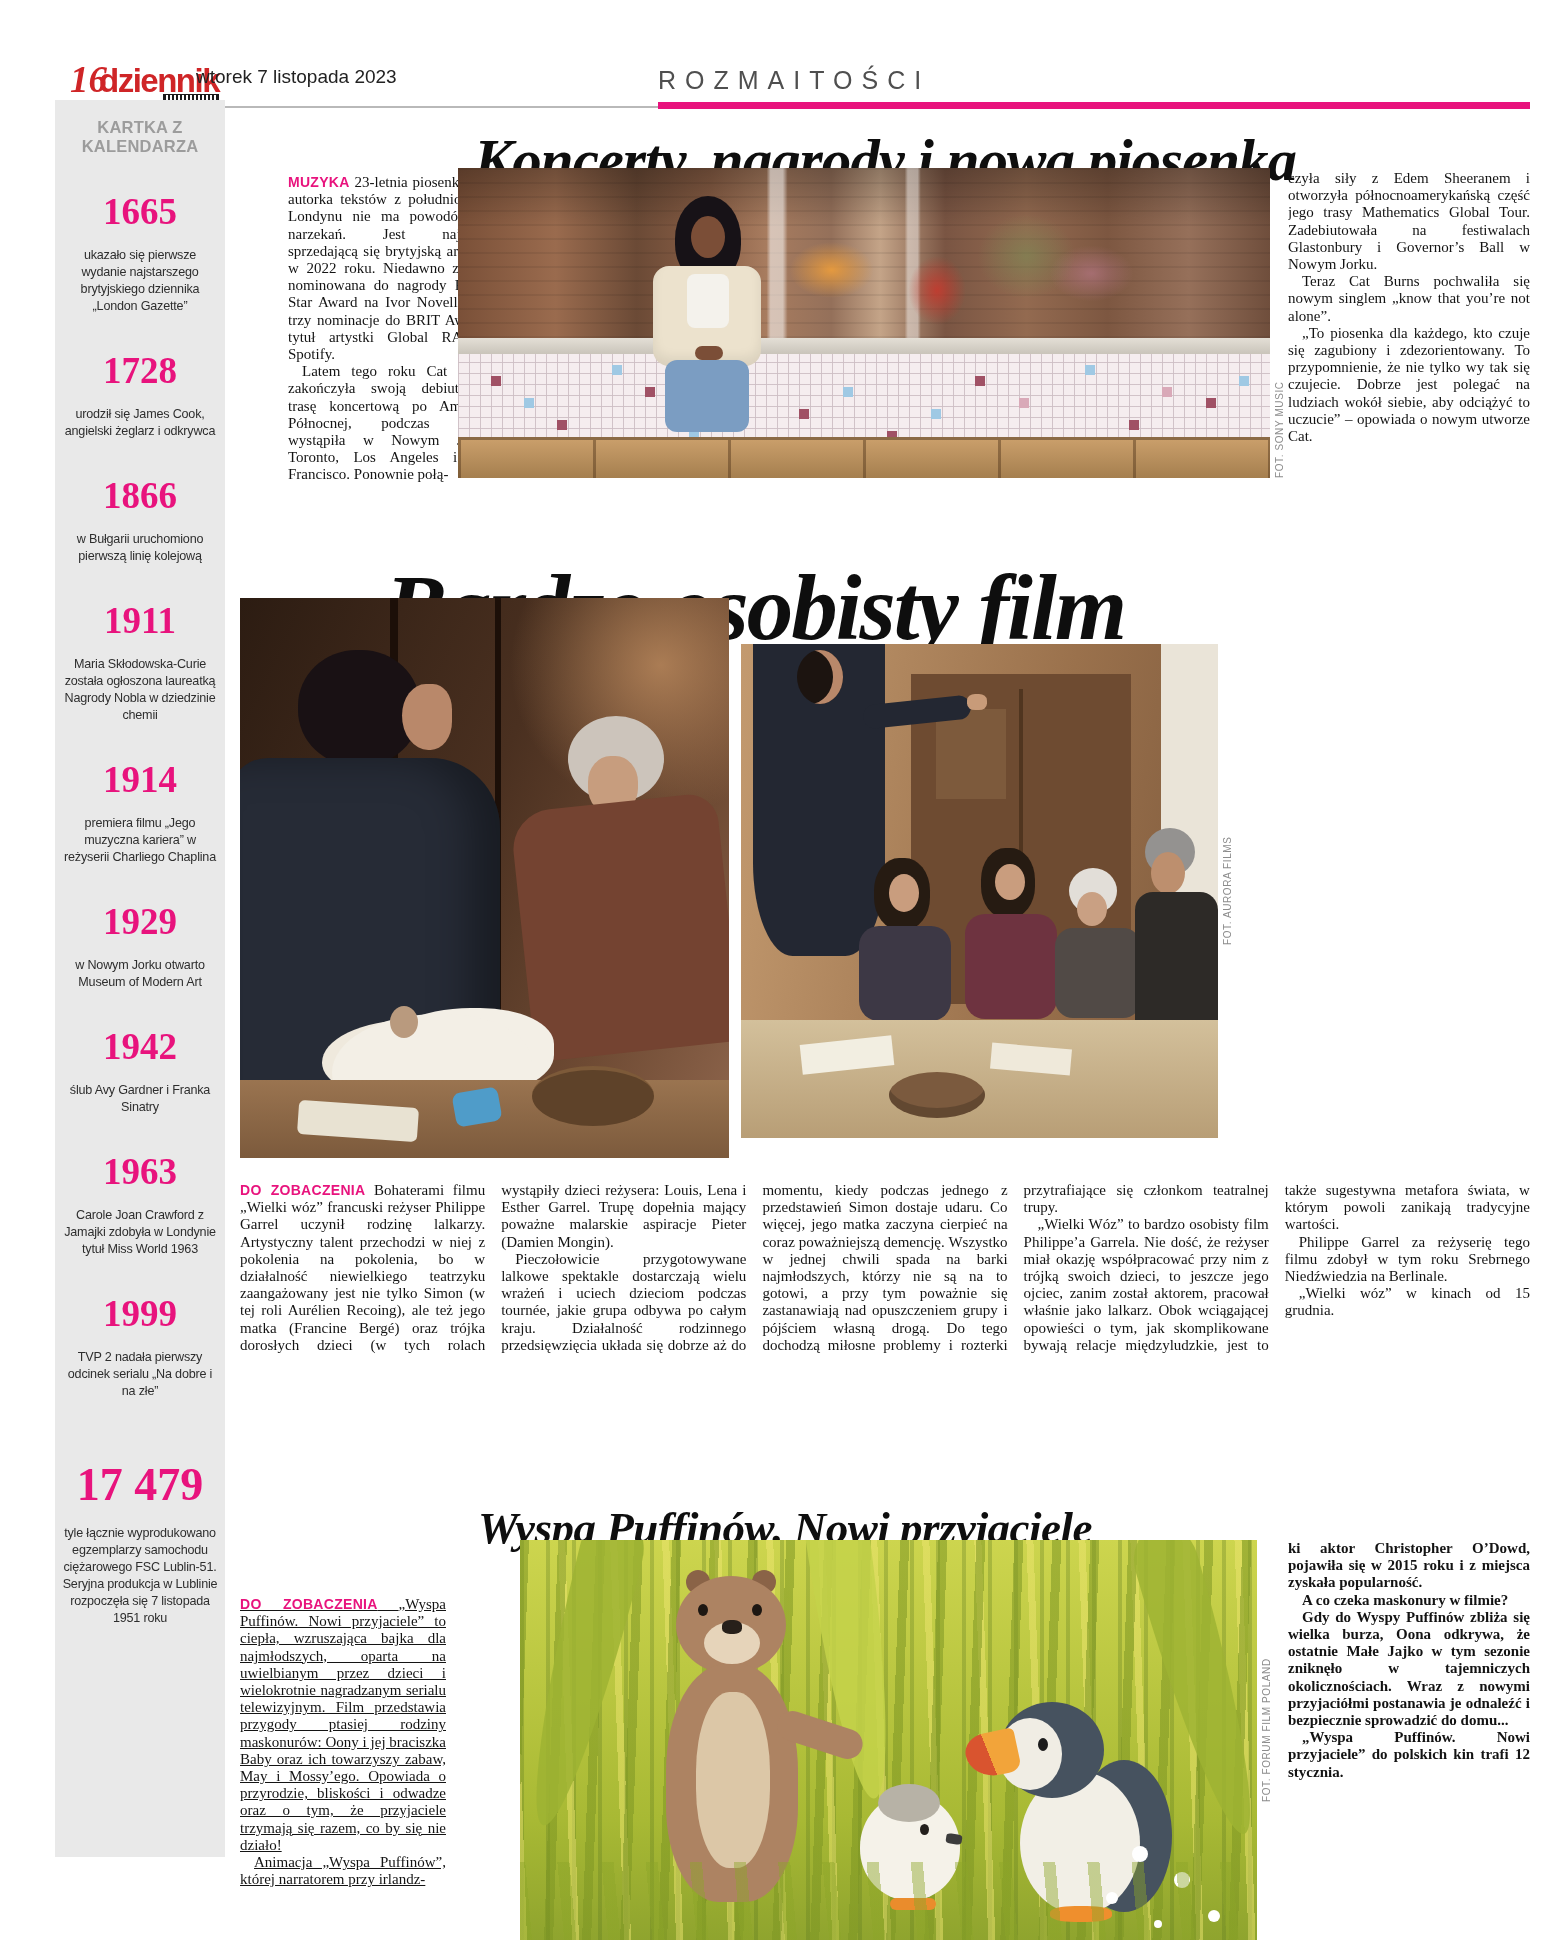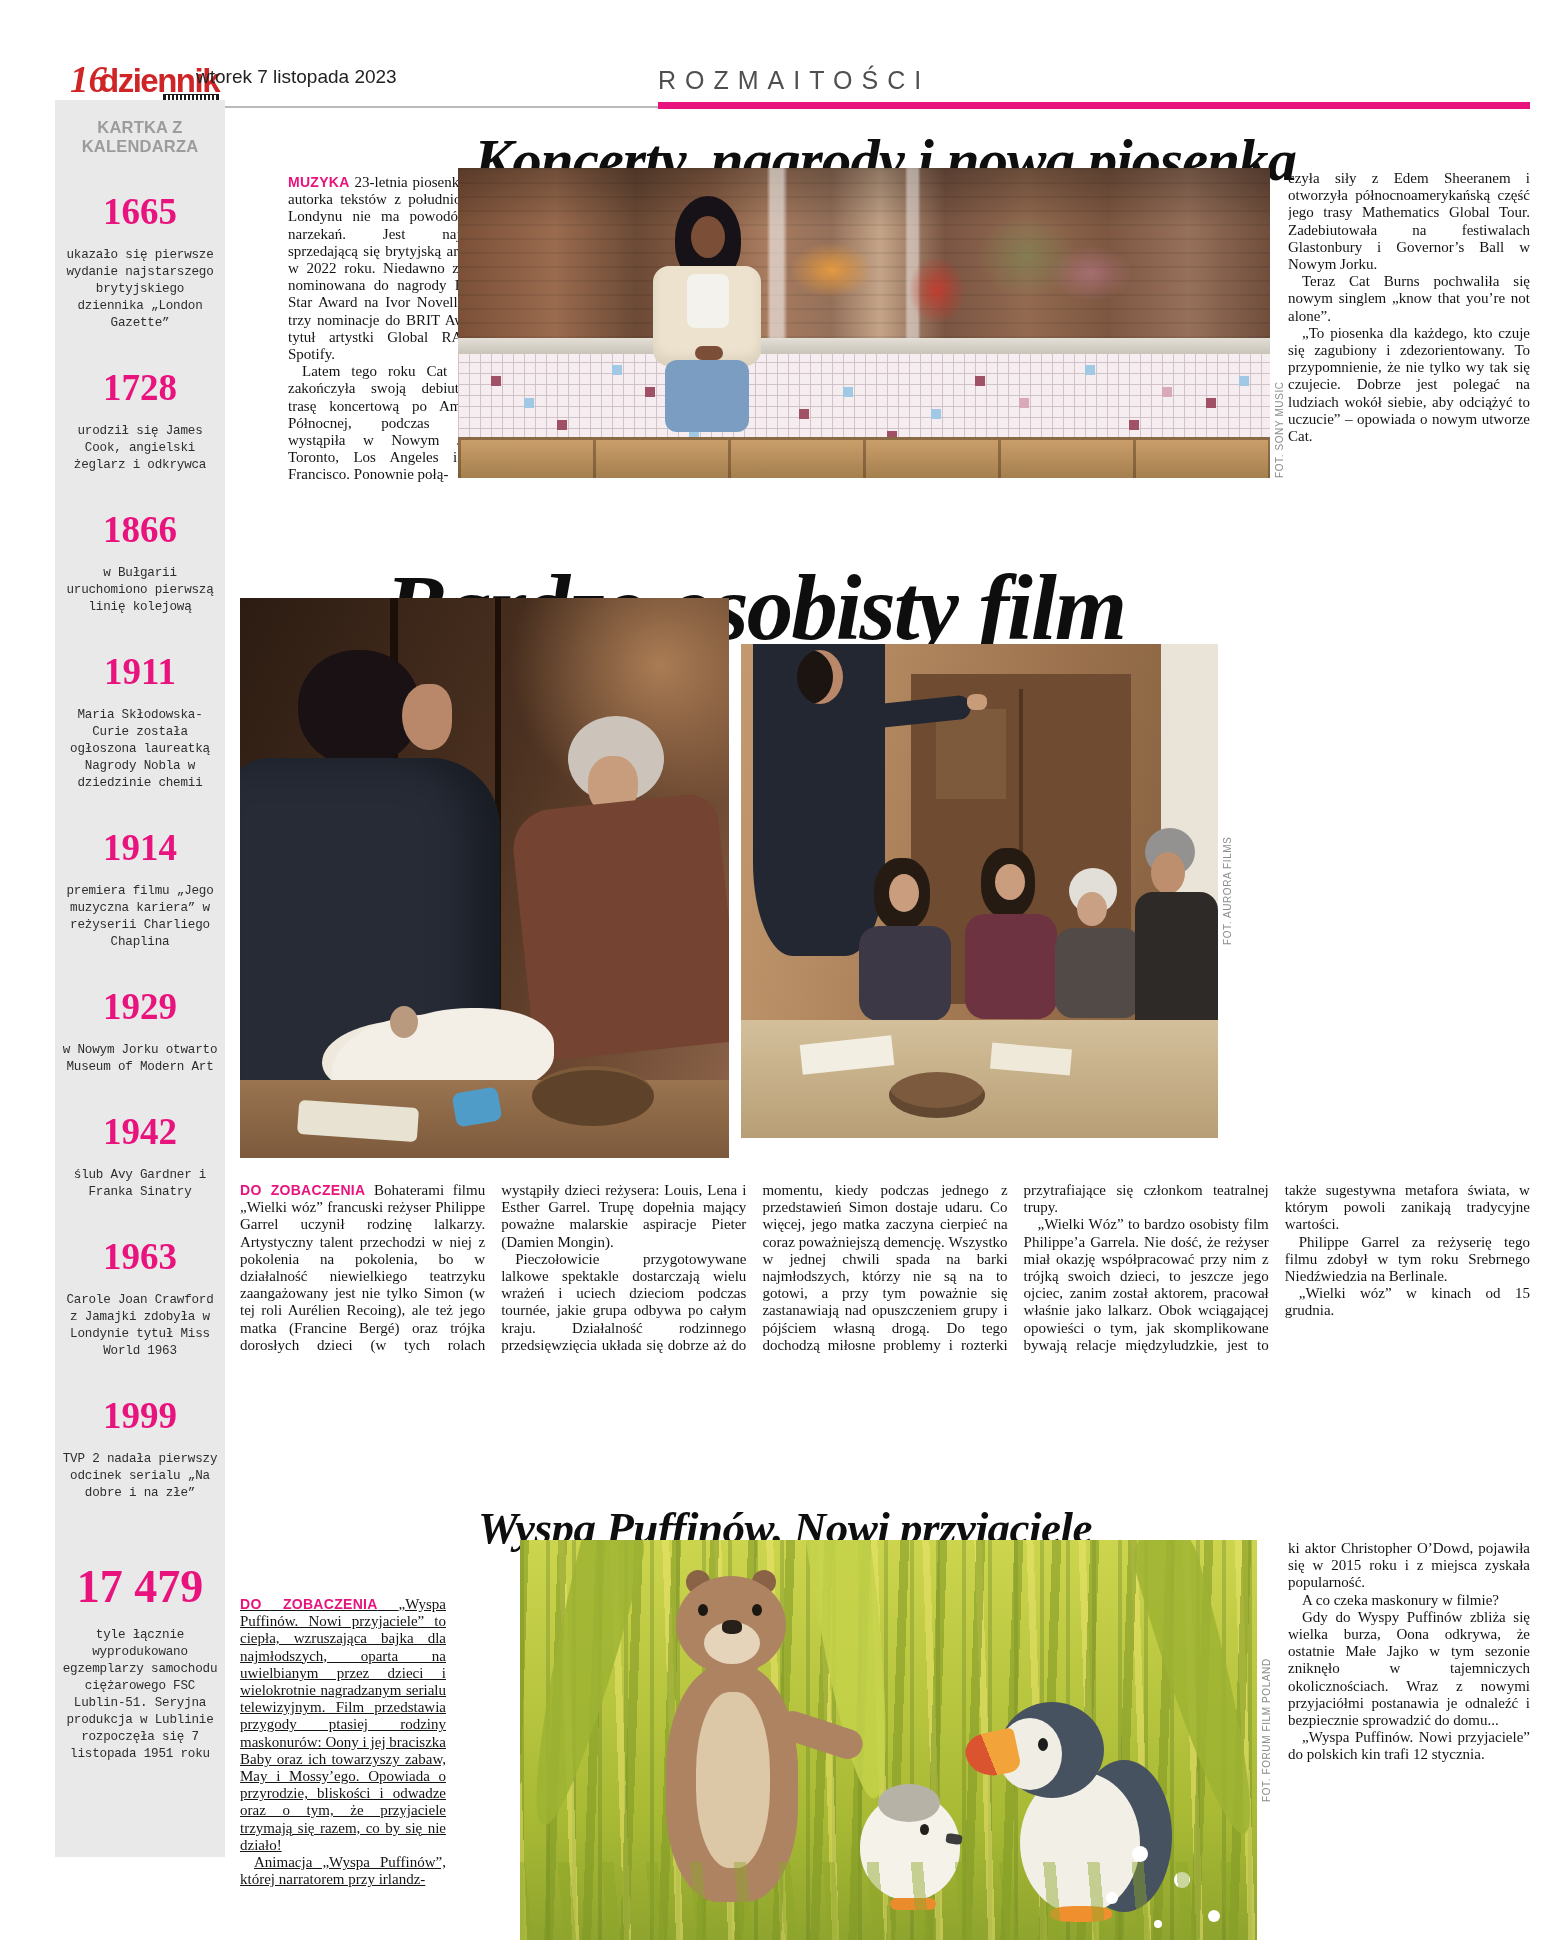--- a/index.html
+++ b/index.html
@@ -20,37 +20,37 @@
                  letter-spacing:9px;color:#4f4f4f;}
   .section-bar{left:658px;top:102px;width:872px;height:7px;background:#e8137d;}
 
   
   .sidebar{left:55px;top:100px;width:170px;height:1757px;background:#e9e9e9;overflow:hidden;}
   .sb-title{margin:18px 4px 0;text-align:center;font-family:"Liberation Sans",sans-serif;
             font-weight:bold;font-size:16.5px;letter-spacing:.2px;color:#9c9c9c;}
   .sb-year{margin:34px 0 14px;text-align:center;font-family:"Liberation Serif",serif;
            font-weight:bold;font-size:37px;color:#e8137d;}
   .sb-big .sb-year{margin-top:58px;font-size:46px;}
-  .sb-text{margin:0 7px;text-align:center;font-family:Liberation Mono, monospace;
+  .sb-text{margin:0 7px;text-align:center;font-family:Liberation Sans, sans-serif;
            font-size:12.6px;line-height:17px;color:#2e2e2e;letter-spacing:-.2px;}
 
   
   .htitle{text-align:center;font-weight:bold;color:#0e0e0e;font-family:"Liberation Serif",serif;font-style:italic;}
   .a1-title{left:240px;top:86px;width:1290px;font-size:59px;letter-spacing:-1px;}
   .a2-title{left:240px;top:492px;width:1030px;font-size:93px;letter-spacing:-2px;}
   .a3-title{left:240px;top:1472px;width:1090px;font-size:45px;letter-spacing:-.5px;}
   .body p{margin:0;font-size:15px;line-height:17.2px;text-align:justify;color:#131313;}
   .body p.ind{text-indent:14px;}
   .kicker{font-family:"Liberation Sans",sans-serif;font-weight:bold;font-size:14px;
           color:#e8137d;letter-spacing:.3px;}
   .a1c1{left:240px;top:174px;width:206px;height:326px;overflow:hidden;margin-left:48px;}
   .a1c2{left:1288px;top:170px;width:242px;height:326px;overflow:hidden;}
   .a2text{left:240px;top:1182px;width:1290px;height:292px;column-count:5;column-gap:16px;overflow:hidden;}
   .a3c1{left:240px;top:1596px;width:206px;height:402px;overflow:hidden;text-decoration:underline;}
-  .a3c2{left:1288px;top:1540px;width:242px;height:402px;overflow:hidden;}
+  .a3c2{left:1288px;top:1540px;width:242px;height:402px;overflow:hidden;font-weight:bold;}
   .credit{font-family:"Liberation Sans",sans-serif;font-size:10px;letter-spacing:.6px;color:#8c8c8c;
           writing-mode:vertical-rl;transform:rotate(180deg);white-space:nowrap;}
   .credit1{left:1274px;top:358px;height:120px;}
   .credit2{left:1222px;top:845px;height:100px;}
   .credit3{left:1261px;top:1632px;height:170px;}
 
   
   .photo1{left:458px;top:168px;width:812px;height:310px;overflow:hidden;background:#caa98d;}
   .p1-top{left:0;top:0;width:100%;height:170px;
     background-image:

